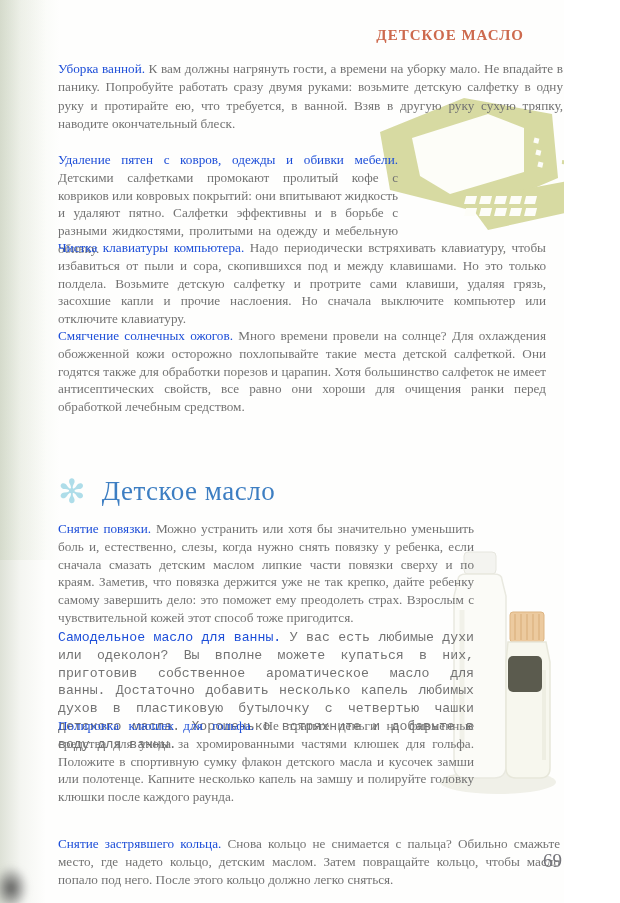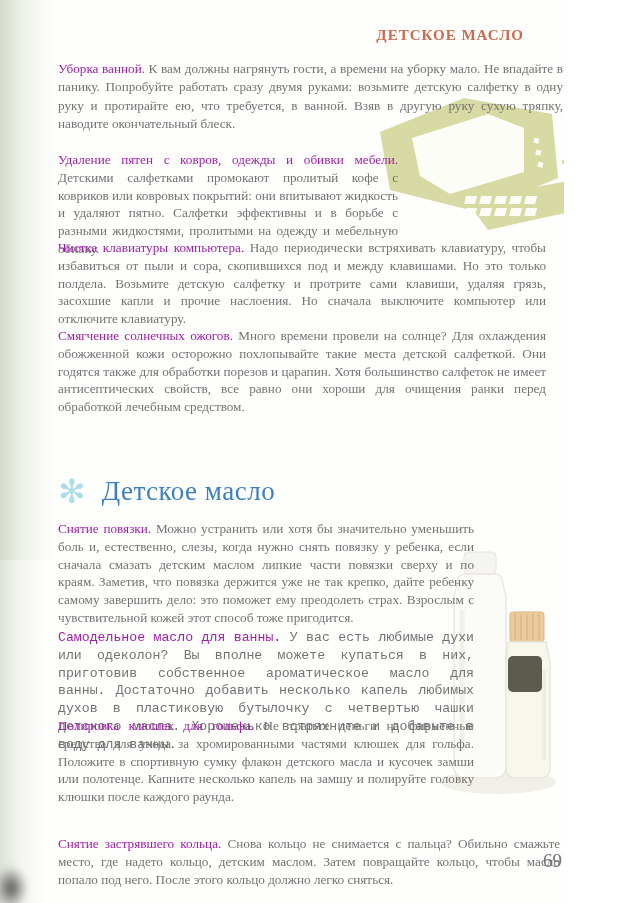--- a/index.html
+++ b/index.html
@@ -20,21 +20,21 @@
   .scan-corner{
     position:absolute;left:-6px;top:866px;width:34px;height:44px;
     background:radial-gradient(closest-side, rgba(60,60,60,0.85), rgba(90,90,90,0.4) 60%, rgba(120,120,120,0) 100%);
     filter:blur(3px);
   }
   .running-header{
     position:absolute;top:27px;right:40px;
     font-size:15px;font-weight:bold;letter-spacing:1px;color:#cd6a4e;
   }
   .tip{position:absolute;font-size:13.2px;line-height:17.8px;color:#39393f;text-align:justify;}
-  .tip-heading{color:#a21caf;}
+  .tip-heading{color:#1d4ed8;}
   .tip-body{color:#737373;}
   .p1{top:60px;left:58px;width:506px;line-height:18.4px;}
   .float-a{float:right;width:1px;height:56px;}
   .float-b{float:right;clear:right;width:168px;height:100px;}
   .p2{top:151px;left:58px;width:340px;}
   .p3{top:239px;left:58px;width:488px;}
   .p4{top:327px;left:58px;width:488px;}
   .p5{top:415px;left:58px;width:488px;}
   .section-heading{position:absolute;top:475px;left:58px;width:400px;}
   .section-icon{

